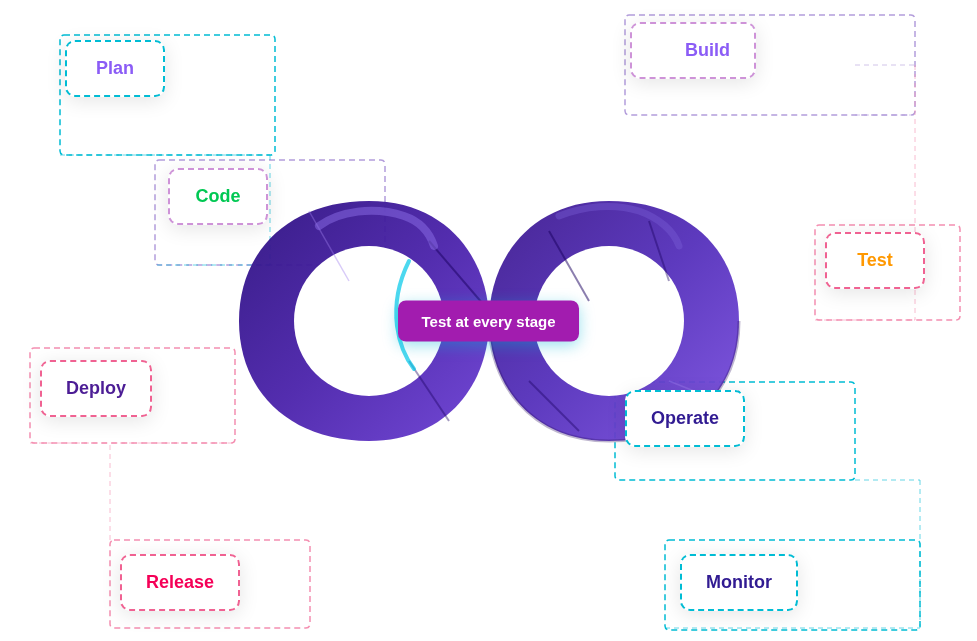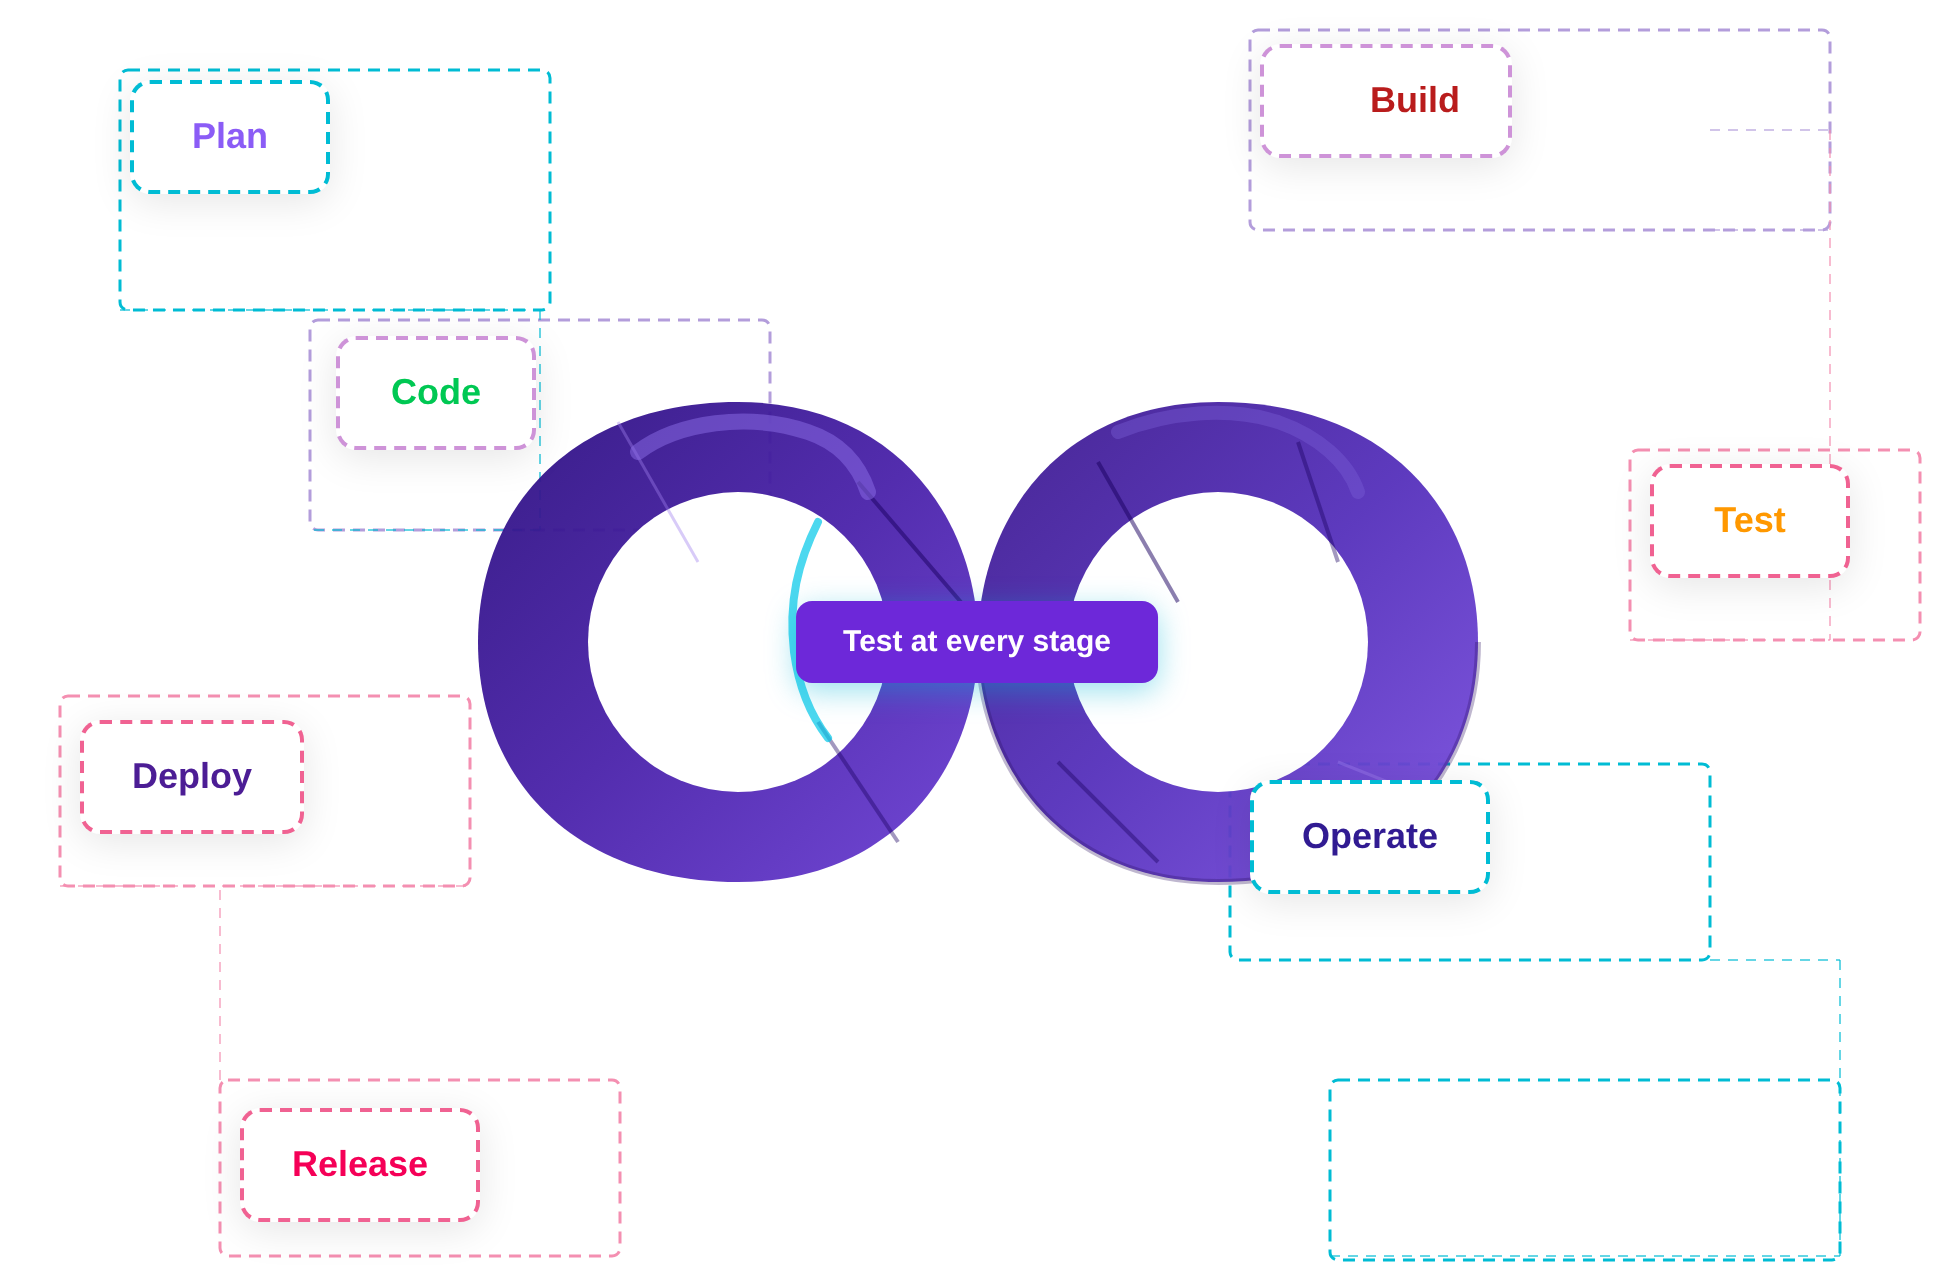--- a/index.html
+++ b/index.html
@@ -53,21 +53,21 @@
       width: 100%;
       height: 100%;
     }
 
     
     .center-badge {
       position: absolute;
       top: 50%;
       left: 50%;
       transform: translate(-50%, -50%);
-      background: #6d28d9;
+      background: #a21caf;
       color: #fff;
       font-size: 15px;
       font-weight: 600;
       padding: 12px 24px;
       border-radius: 8px;
       white-space: nowrap;
       z-index: 10;
       box-shadow: 0 4px 15px rgba(0,180,216,0.4);
     }
 
@@ -188,25 +188,28 @@
 
   <div class="stage-card border-pink" style="top:360px; left:40px;">
     <span style="color:#4c1d95;">Deploy</span>
   </div>
 
   <div class="stage-card border-pink" style="top:554px; left:120px;">
     <span style="color:#f50057;">Release</span>
   </div>
 
   <div class="stage-card border-purple" style="top:22px; left:630px;">
-    <span style="color:#b91c1c;margin-left:29px;">Build</span>
+    <span style="color:#8b5cf6;margin-left:29px;">Build</span>
   </div>
 
   <div class="stage-card border-pink" style="top:232px; left:825px;">
     <span style="color:#ff9800;text-align:center;">Test</span>
   </div>
 
   <div class="stage-card border-teal" style="top:390px; left:625px;">
     <span style="color:#311b92;">Operate</span>
   </div>
 
+  <div class="stage-card border-teal" style="top:554px; left:680px;">
+    <span style="color:#311b92;">Monitor</span>
+  </div>
 
 </div>
 
 </body></html>

